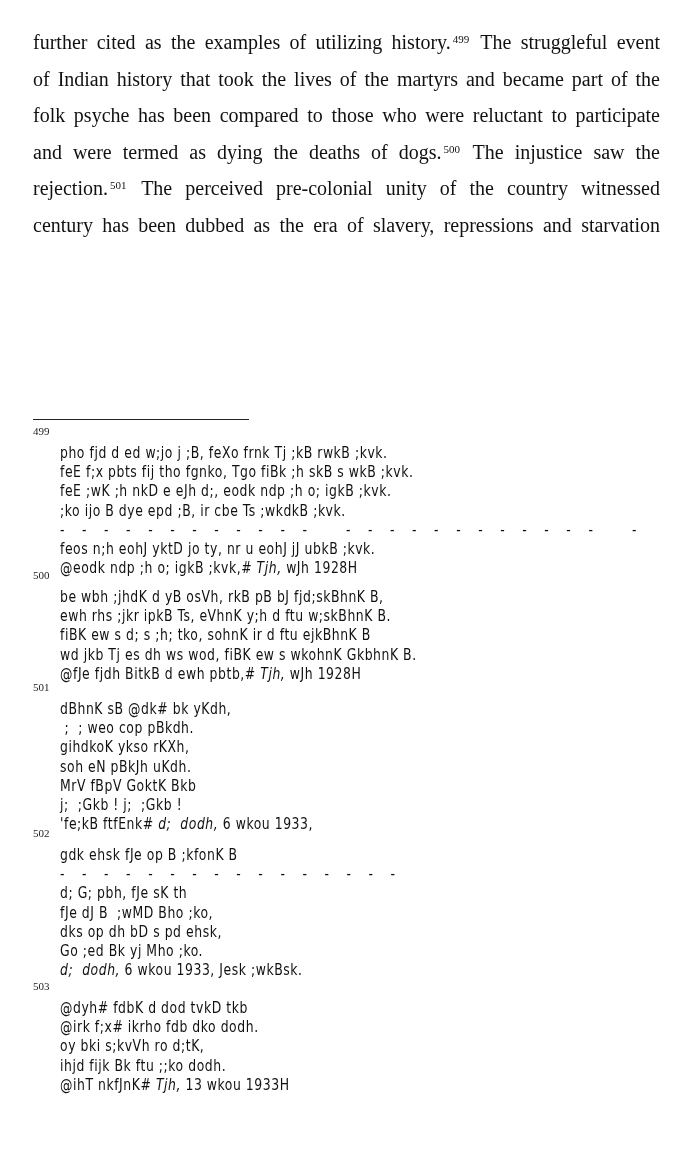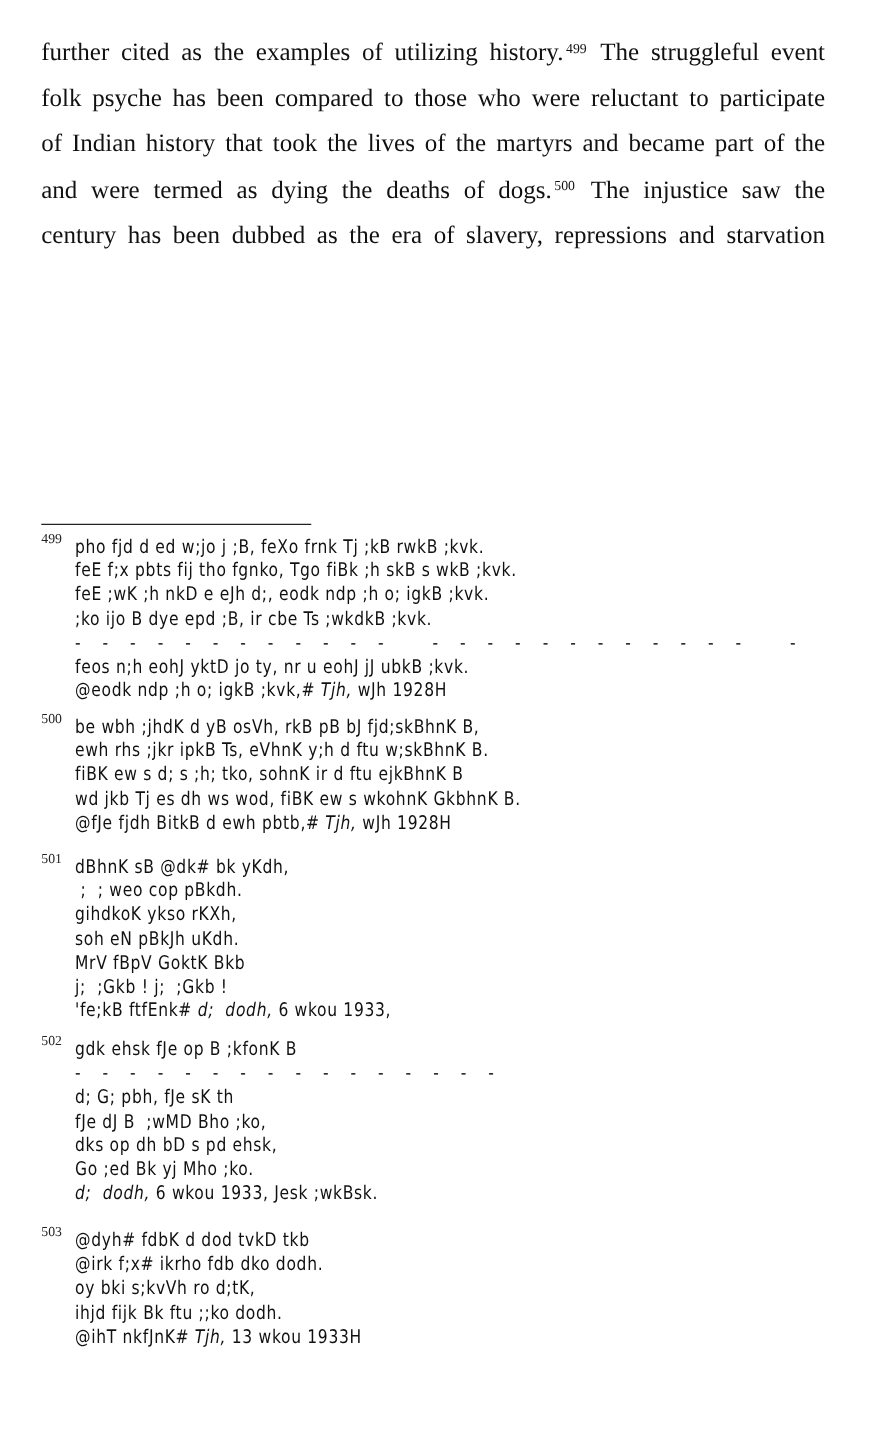--- a/index.html
+++ b/index.html
@@ -15,21 +15,21 @@
   .body-line.last { text-align-last: justify; }
   .sup { font-size: 11px; vertical-align: top; position: relative; top: -3px; margin: 0 2px; }
 
   .fn-rule { position: absolute; left: 33px; top: 419px; width: 216px; height: 0; border-top: 1px solid #222; }
 
   .footnote { position: absolute; left: 33px; width: 620px; }
   .fn-num {
     position: absolute; left: 0; top: -3px;
     font-family: "Liberation Serif", serif; font-size: 11px; color: #222;
   }
-  .fn-lines { position: absolute; left: 27px; top: 0; }
+  .fn-lines { position: absolute; left: 27px; top: 16px; }
   .fn-line {
     display: block; white-space: pre;
     font-family: "DejaVu Sans Condensed", "DejaVu Sans", sans-serif;
     font-size: 15px; line-height: 19.2px; letter-spacing: 0.6px; color: #111;
     transform: scaleX(0.92); transform-origin: left center;
   }
   .fn-line .it { font-style: italic; }
   .fn-line.dashes { letter-spacing: 7.4px; }
 
   #fn499 { top: 428px; }
@@ -38,23 +38,24 @@
   #fn502 { top: 830px; }
   #fn503 { top: 983px; }
 </style>
 </head>
 <body>
 
 <div class="page">
 
   <div class="body-text" id="body-text">
       <span class="body-line"><span>further cited as the examples of utilizing history.</span><span class="sup">499</span><span> The struggleful event</span></span>
+      <span class="body-line"><span>of Indian history that took the lives of the martyrs and became part of the</span></span>
       <span class="body-line"><span>folk psyche has been compared to those who were reluctant to participate</span></span>
-      <span class="body-line"><span>of Indian history that took the lives of the martyrs and became part of the</span></span>
       <span class="body-line"><span>and were termed as dying the deaths of dogs.</span><span class="sup">500</span><span> The injustice saw the</span></span>
+      <span class="body-line"><span>rejection.</span><span class="sup">501</span><span> The perceived pre-colonial unity of the country witnessed</span></span>
       <span class="body-line last"><span>century has been dubbed as the era of slavery, repressions and starvation</span></span>
     </div>
 
   <div class="fn-rule"></div>
 
   <div class="footnote" id="fn499">
     <span class="fn-num">499</span>
     <div class="fn-lines">
         <span class="fn-line"><span>pho fjd d ed w;jo j ;B, feXo frnk Tj ;kB rwkB ;kvk.</span></span>
         <span class="fn-line"><span>feE f;x pbts fij tho fgnko, Tgo fiBk ;h skB s wkB ;kvk.</span></span>

